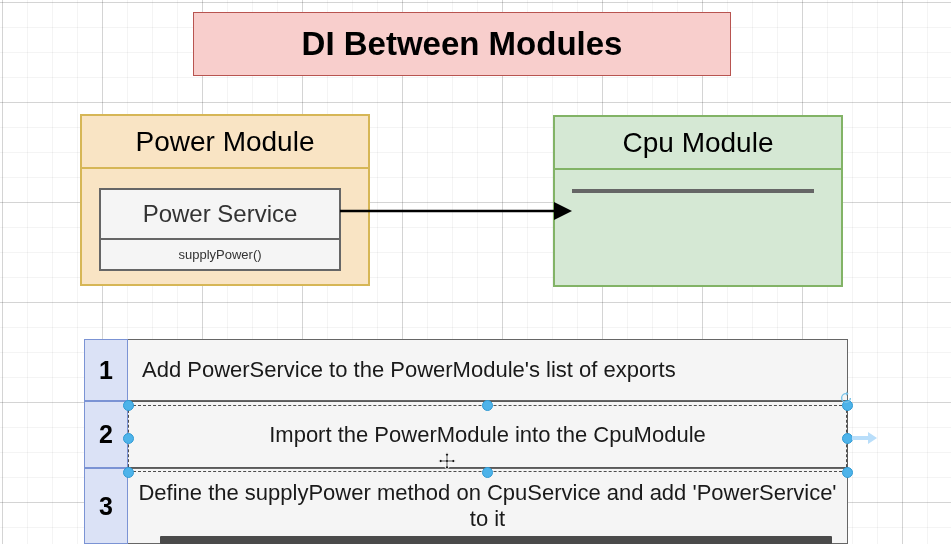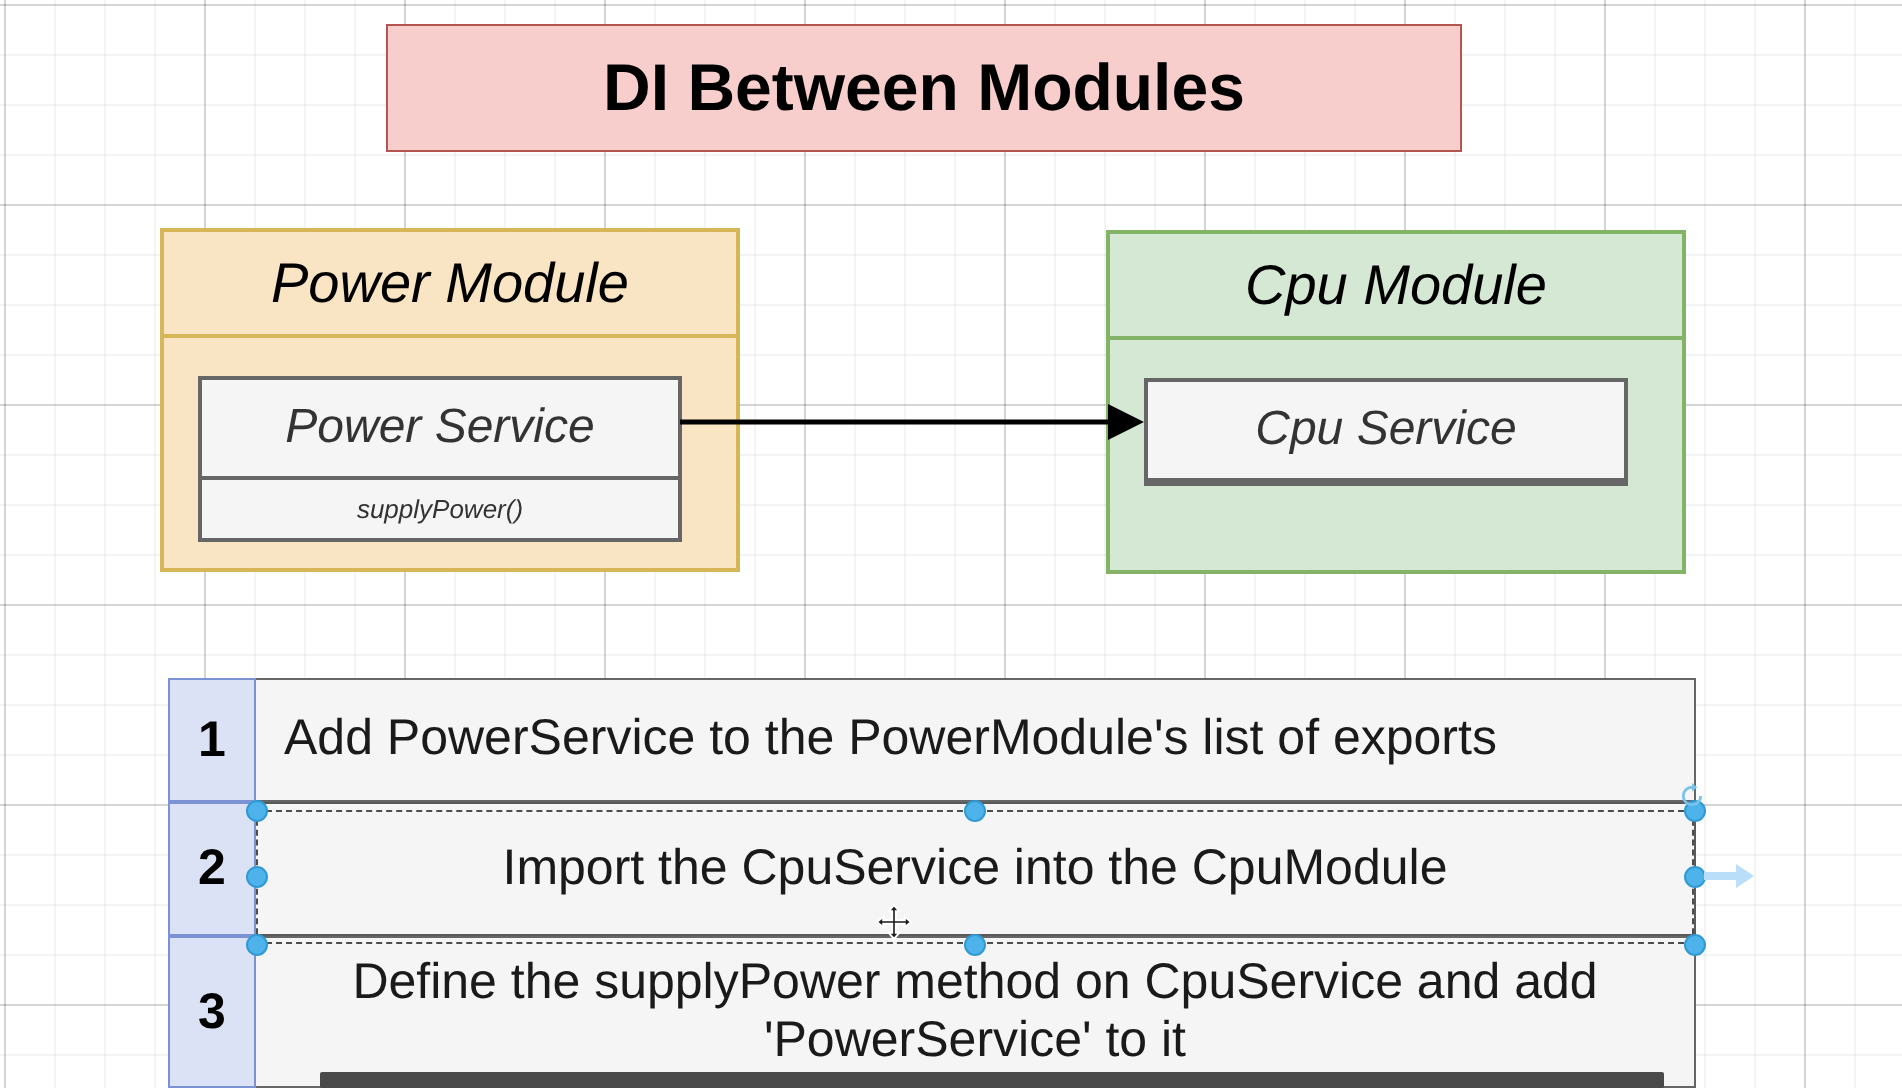--- a/index.html
+++ b/index.html
@@ -51,21 +51,20 @@
     color: #000000;
     letter-spacing: 0px;
     white-space: nowrap;
   }
 
   
   .module {
     position: absolute;
     box-sizing: border-box;
     border: 2px solid;
-    font-style: italic;
   }
   .module .mod-header {
     box-sizing: border-box;
     height: 53px;
     border-bottom: 2px solid;
     display: flex;
     align-items: center;
     justify-content: center;
     font-size: 28px;
     color: #000;
@@ -162,21 +161,21 @@
   .step-text {
     flex: 1 1 auto;
     box-sizing: border-box;
     background: #f5f5f5;
     border: 1px solid #666666;
     border-left: none;
     display: flex;
     align-items: center;
     justify-content: center;
     text-align: center;
-    font-size: 25px;
+    font-size: 22px;
     color: #1a1a1a;
     line-height: 1.18;
     padding: 0 8px;
   }
   #row-1 { height: 62px; }
   #row-1 .step-text { justify-content: flex-start; text-align: left; padding-left: 14px; }
   #row-2 { height: 67px; }
   #row-3 { height: 76px; }
 
   
@@ -267,40 +266,39 @@
       </div>
     </div>
   </div>
 
   <div class="module" id="cpu-module">
     <div class="mod-header">
       <span>Cpu Module</span>
     </div>
     <div class="mod-body">
       <div class="service-box">
-        <div class="svc-name">Cpu Service</div>
       </div>
     </div>
   </div>
 
   <svg id="dep-arrow" viewBox="0 0 232 30">
     <line x1="0" y1="15" x2="218" y2="15" stroke="#000000" stroke-width="2.4"></line>
     <polygon points="232,15 214,6 214,24" fill="#000000"></polygon>
   </svg>
 
   <div id="steps-table">
 
     <div class="step-row" id="row-1">
       <div class="step-num">1</div>
       <div class="step-text">Add PowerService to the PowerModule's list of exports</div>
     </div>
 
     <div class="step-row" id="row-2">
       <div class="step-num">2</div>
-      <div class="step-text">Import the CpuService into the CpuModule</div>
+      <div class="step-text">Import the PowerModule into the CpuModule</div>
     </div>
 
     <div class="step-row" id="row-3">
       <div class="step-num">3</div>
       <div class="step-text">Define the supplyPower method on CpuService and add 'PowerService' to it</div>
     </div>
 
   </div>
 
   <div id="sel-frame"></div>

